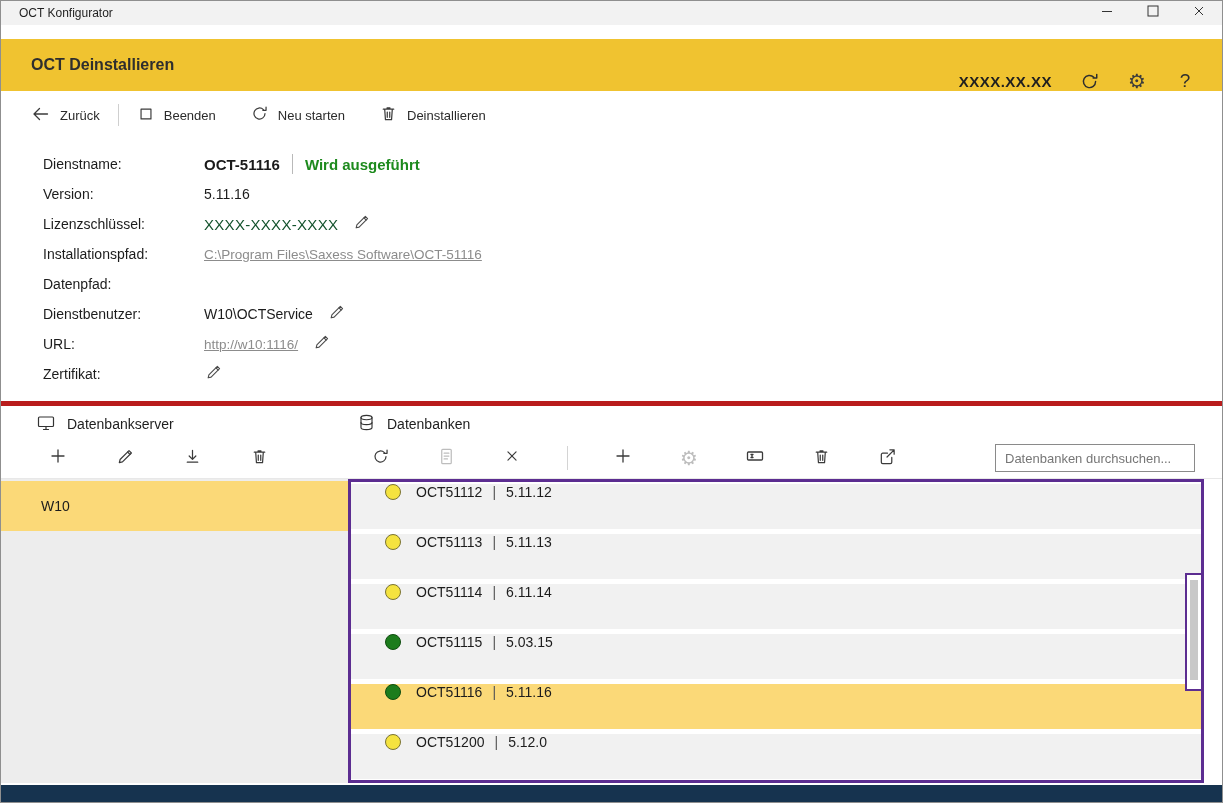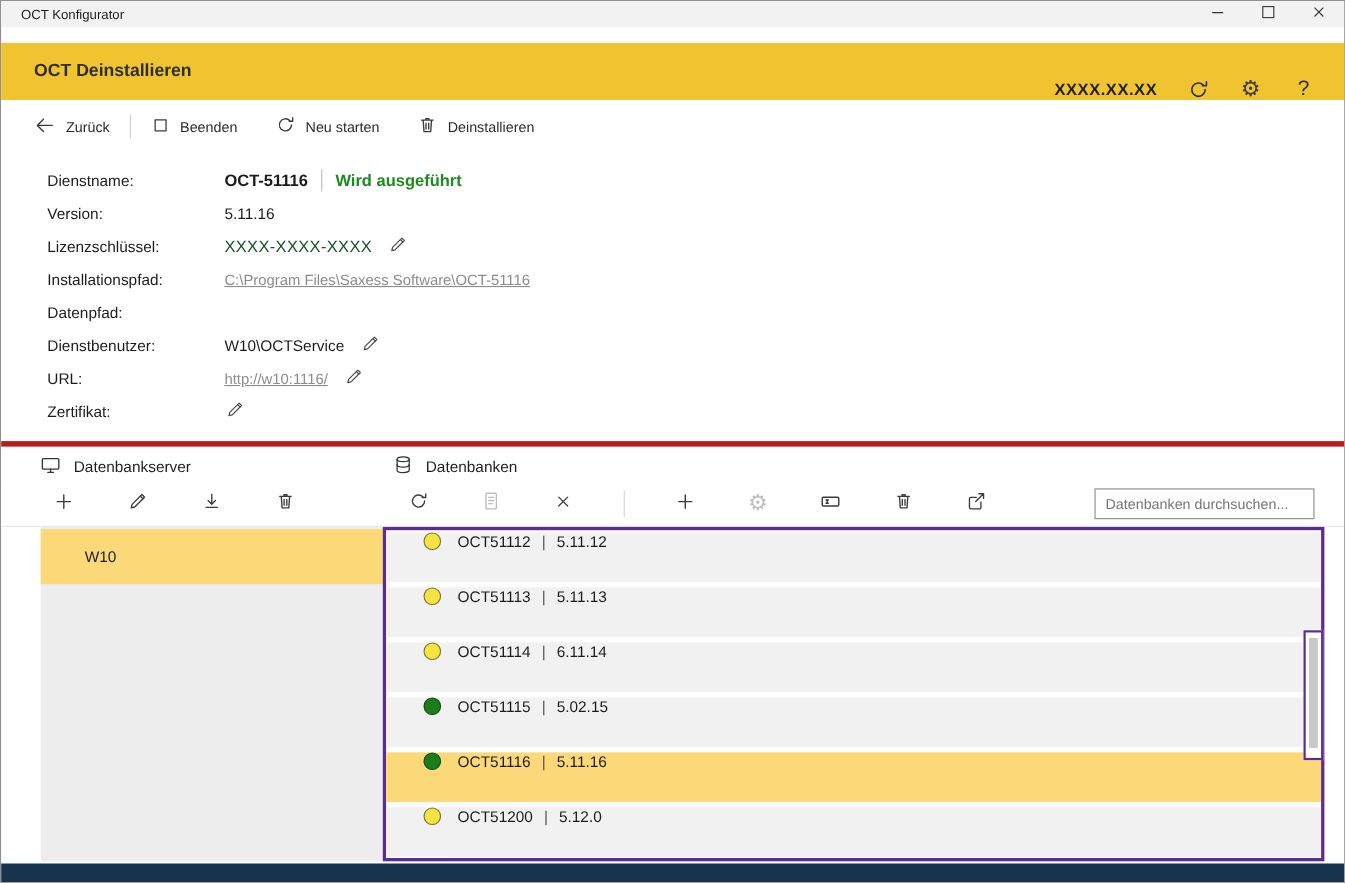--- a/index.html
+++ b/index.html
@@ -58,21 +58,21 @@
   .tbicon svg { stroke:#3b3b3b; stroke-width:1.3; fill:none; stroke-linecap:round; stroke-linejoin:round; }
   .tbicon.disabled svg { stroke:#bdbdbd; }
   .tbicon.disabled { color:#bdbdbd; cursor:default; }
   .gear-glyph { font-size:20px; line-height:1; color:#3b3b3b; }
   .tbicon.disabled .gear-glyph { color:#bdbdbd; }
   .tb-sep { width:1px; height:24px; background:#d4d4d4; }
   .searchbox { position:absolute; right:27px; top:7px; width:200px; height:28px; border:1px solid #8a8a8a; background:#fff; font-size:13px; padding:0 9px; color:#333; font-family:"Liberation Sans","DejaVu Sans",sans-serif; }
   .searchbox::placeholder { color:#767676; }
 
   
-  .server-list { position:absolute; top:478px; left:0; width:370px; height:304px; background:#ededed;margin-left:36px; }
+  .server-list { position:absolute; top:478px; left:0; width:370px; height:304px; background:#ededed; }
   .server-row { margin-top:2px; height:50px; background:#FBD978; display:flex; align-items:center; padding-left:40px; font-size:14px; color:#1c1c1c; cursor:pointer; }
 
   .db-list { position:absolute; top:478px; left:347px; width:856px; height:304px; border:3px solid #5C2D91; background:#fff; padding-top:2px; overflow:hidden; }
   .db-row { height:45px; margin-bottom:5px; background:#f1f1f1; display:flex; padding-left:34px; font-size:14px; color:#1c1c1c; cursor:pointer; }
   .db-row.selected { background:#FBD978; }
   .dot { width:16px; height:16px; border-radius:50%; flex:0 0 16px; }
   .dot[data-status="yellow"] { background:#F5E33F; border:1.5px solid #7a7333; }
   .dot[data-status="green"]  { background:#1C7C1C; border:1.5px solid #0F4D0F; }
   .db-name { margin-left:15px; }
   .db-sep { margin:0 10px; color:#555; }
@@ -341,21 +341,21 @@
     <div class="db-row">
       <span class="dot" data-status="yellow"></span>
       <span class="db-name">OCT51114</span>
       <span class="db-sep">|</span>
       <span class="db-version">6.11.14</span>
     </div>
     <div class="db-row">
       <span class="dot" data-status="green"></span>
       <span class="db-name">OCT51115</span>
       <span class="db-sep">|</span>
-      <span class="db-version">5.02.15</span>
+      <span class="db-version">5.03.15</span>
     </div>
     <div class="db-row selected">
       <span class="dot" data-status="green"></span>
       <span class="db-name">OCT51116</span>
       <span class="db-sep">|</span>
       <span class="db-version">5.11.16</span>
     </div>
     <div class="db-row">
       <span class="dot" data-status="yellow"></span>
       <span class="db-name">OCT51200</span>

